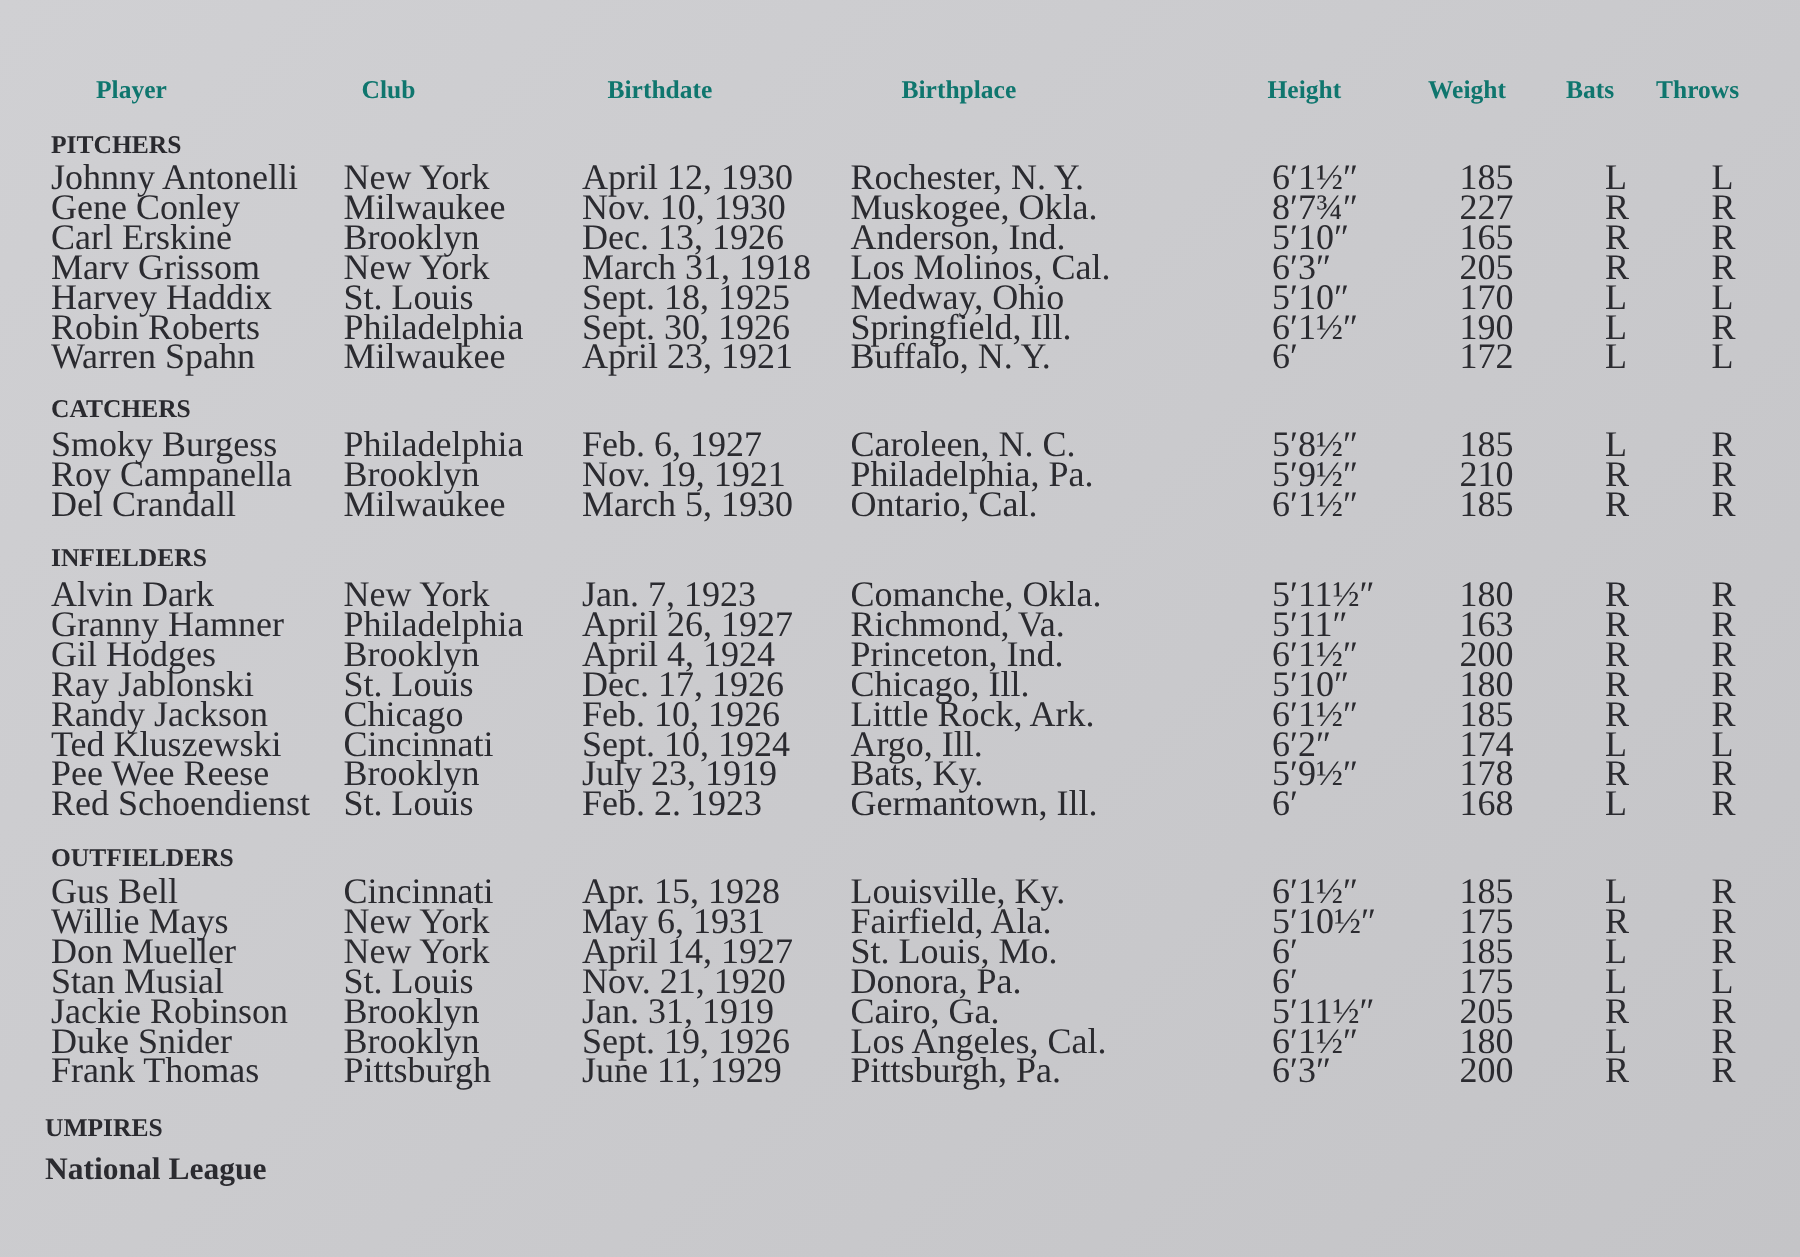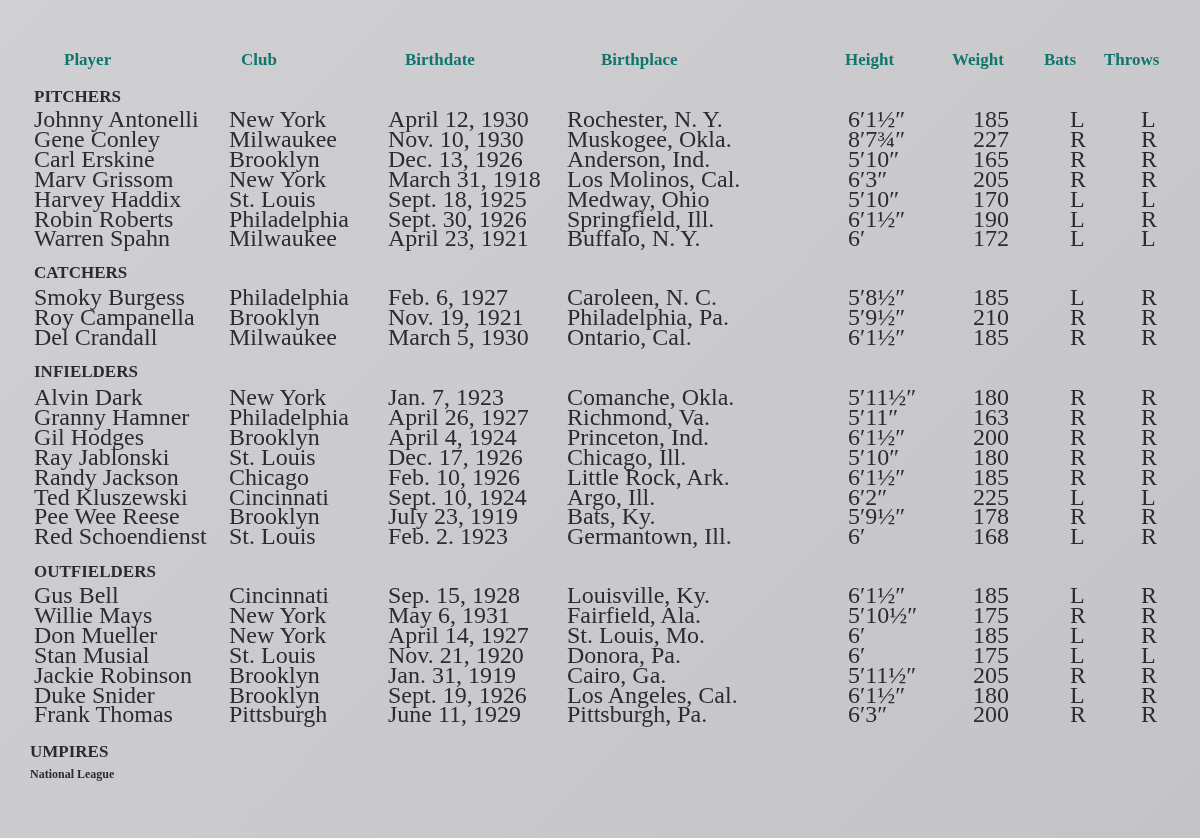--- a/index.html
+++ b/index.html
@@ -25,21 +25,21 @@
   .row { position: absolute; left: 0; width: 1068px; height: 20px; font-size: 24px; line-height: 20px; }
   .row span { position: absolute; top: 0; white-space: nowrap; }
   .c-player { left: 34px; }
   .c-club { left: 229px; text-align: center; }
   .c-bdate { left: 388px; }
   .c-bplace { left: 567px; }
   .c-height { left: 848px; }
   .c-weight { left: 973px; }
   .c-bats { left: 1070px; width: 14px; text-align: center; }
   .c-throws { left: 1141px; width: 14px; text-align: center; }
-  .umpire-sub { position: absolute; left: 30px; top: 767px; font-weight: bold; font-size: 12px; }
+  .umpire-sub { position: absolute; left: 30px; top: 767px; font-weight: bold; font-size: 21px; }
   .umpire-names { position: absolute; left: 30px; top: 791px; font-size: 17px; }
 </style>
 </head>
 <body>
 
 <div class="page">
 
   <div>
     <div class="hdr" style="left:64px">Player</div>
     <div class="hdr" style="left:241px">Club</div>
@@ -204,21 +204,21 @@
         <span class="c-weight">185</span>
         <span class="c-bats">R</span>
         <span class="c-throws">R</span>
       </div>
       <div class="row" style="top: 486.5px;">
         <span class="c-player">Ted Kluszewski</span>
         <span class="c-club">Cincinnati</span>
         <span class="c-bdate">Sept. 10, 1924</span>
         <span class="c-bplace">Argo, Ill.</span>
         <span class="c-height">6′2″</span>
-        <span class="c-weight">225</span>
+        <span class="c-weight">174</span>
         <span class="c-bats">L</span>
         <span class="c-throws">L</span>
       </div>
       <div class="row" style="top: 506.4px;">
         <span class="c-player">Pee Wee Reese</span>
         <span class="c-club">Brooklyn</span>
         <span class="c-bdate">July 23, 1919</span>
         <span class="c-bplace">Bats, Ky.</span>
         <span class="c-height">5′9½″</span>
         <span class="c-weight">178</span>
@@ -232,21 +232,21 @@
         <span class="c-bplace">Germantown, Ill.</span>
         <span class="c-height">6′</span>
         <span class="c-weight">168</span>
         <span class="c-bats">L</span>
         <span class="c-throws">R</span>
       </div>
       <div class="section-label" style="top: 562px;">OUTFIELDERS</div>
       <div class="row" style="top: 585px;">
         <span class="c-player">Gus Bell</span>
         <span class="c-club">Cincinnati</span>
-        <span class="c-bdate">Sep. 15, 1928</span>
+        <span class="c-bdate">Apr. 15, 1928</span>
         <span class="c-bplace">Louisville, Ky.</span>
         <span class="c-height">6′1½″</span>
         <span class="c-weight">185</span>
         <span class="c-bats">L</span>
         <span class="c-throws">R</span>
       </div>
       <div class="row" style="top: 604.9px;">
         <span class="c-player">Willie Mays</span>
         <span class="c-club">New York</span>
         <span class="c-bdate">May 6, 1931</span>

